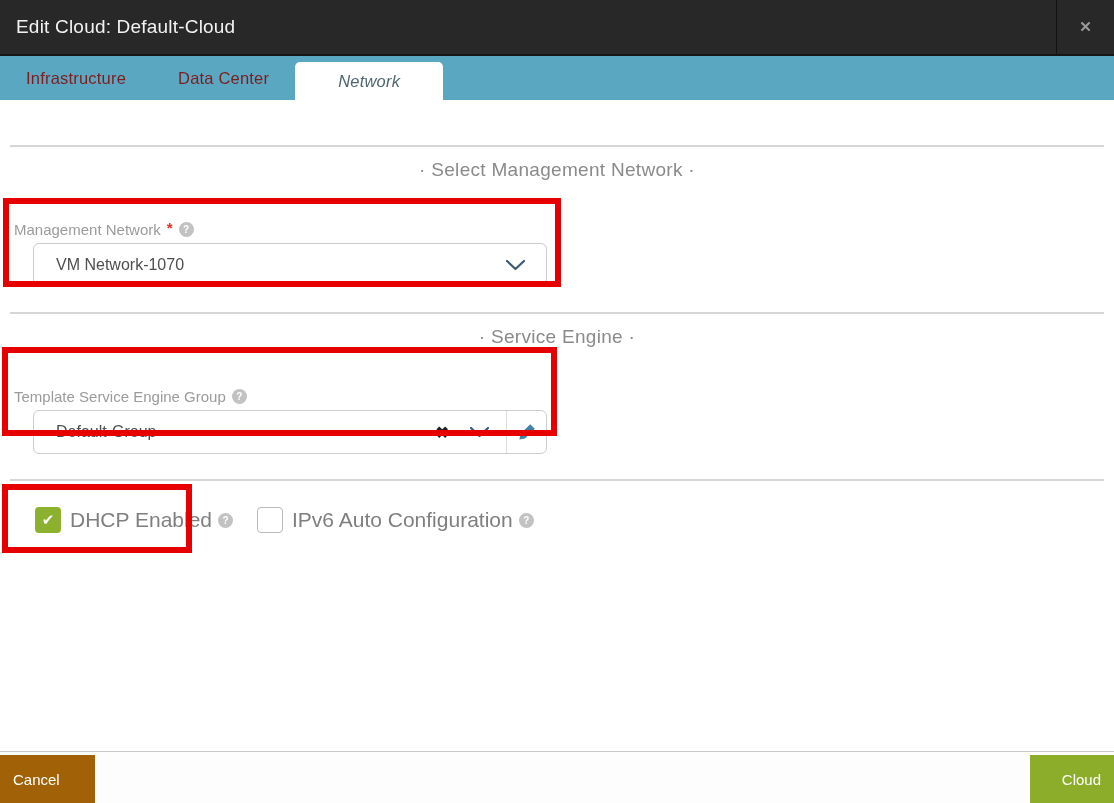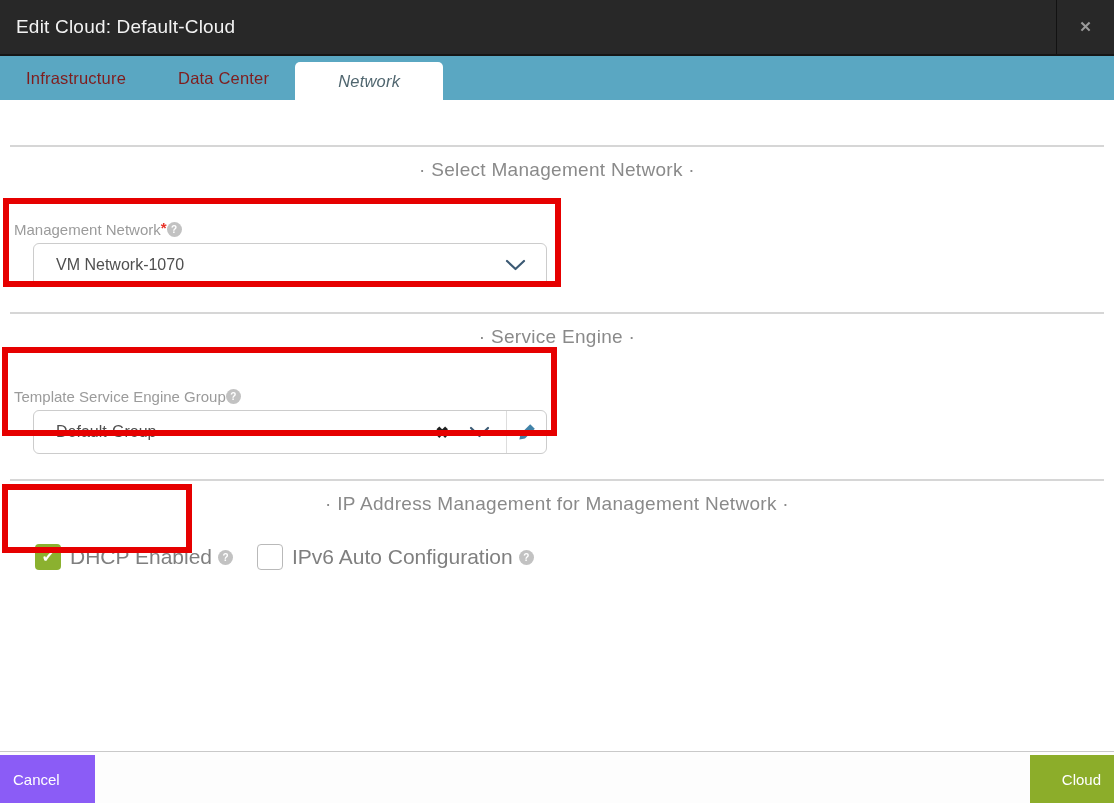--- a/index.html
+++ b/index.html
@@ -31,21 +31,21 @@
   .content { position:relative; height:652px; background:#fff; }
   .rule { margin:0 10px; border-top:2px solid #d6d6d6; }
   .rule-1 { margin-top:45px; }
   .rule-2 { margin-top:25px; }
   .rule-3 { margin-top:25px; }
   .section-heading {
     margin-top:9px; text-align:center; color:#8a8a8a; font-size:19px;
     letter-spacing:.3px; line-height:28px;
   }
   .field-group { margin-left:14px; margin-top:20px; }
-  .field-label { display:flex; align-items:center; font-size:15px; color:#9b9b9b; height:18px;margin-top:36px; }
+  .field-label { display:flex; align-items:center; gap:6px; font-size:15px; color:#9b9b9b; height:18px;margin-top:36px; }
   .required { color:#e8342a; font-weight:bold; font-size:15px; position:relative; top:-2px; }
   .help-icon {
     width:15px; height:15px; border-radius:50%; background:#c2c2c2; color:#fff;
     font-size:10px; font-weight:bold; display:inline-flex; align-items:center;
     justify-content:center; cursor:pointer; flex:0 0 auto;
   }
   .select-box {
     margin-left:19px; margin-top:5px; width:514px; height:44px;
     border:1px solid #ccc; border-radius:6px; background:#fff;
     display:flex; align-items:center; cursor:pointer;
@@ -67,21 +67,21 @@
   .checkbox.unchecked { background:#fff; border:1px solid #b9b9b9; }
   .cb-label { font-size:21px; color:#7f7f7f; margin-left:9px; }
   .cb-help { margin-left:6px; }
   .cb-gap { width:24px; }
   
   .footer {
     position:absolute; left:0; right:0; bottom:0; height:52px;
     border-top:1px solid #c9c9c9; background:#fdfdfd;
   }
   .cancel-btn {
-    position:absolute; left:0; bottom:0; width:95px; height:48px; background:#8b5cf6;
+    position:absolute; left:0; bottom:0; width:95px; height:48px; background:#a16207;
     color:#fff; font-size:15px; display:flex; align-items:center; padding-left:13px; cursor:pointer;
   }
   .save-btn {
     position:absolute; right:0; bottom:0; width:84px; height:48px; background:#8cad2a;
     color:#fff; font-size:15px; display:flex; align-items:center; justify-content:flex-end;
     padding-right:13px; cursor:pointer;
   }
   
   .annotation { position:absolute; border:6px solid #e60000; pointer-events:none; z-index:10; }
   .ann-1 { left:3px;  top:198px; width:558px; height:89px; }
@@ -143,21 +143,20 @@
       </span>
       <span class="pencil-cell">
         <svg width="18" height="18" viewBox="0 0 18 18">
           <path d="M12.2 1.2 L16.8 5.8 L7.0 15.6 L1.4 16.6 L2.4 11.0 Z" fill="#4183a9"></path>
         </svg>
       </span>
     </div>
   </div>
 
   <div class="rule rule-3"></div>
-  <div class="section-heading">· IP Address Management for Management Network ·</div>
 
   <div class="checkbox-row">
     <span class="checkbox checked">
       <span>✔</span>
     </span>
     <span class="cb-label">DHCP Enabled</span>
     <span class="help-icon cb-help">?</span>
 
     <span class="cb-gap"></span>
 

